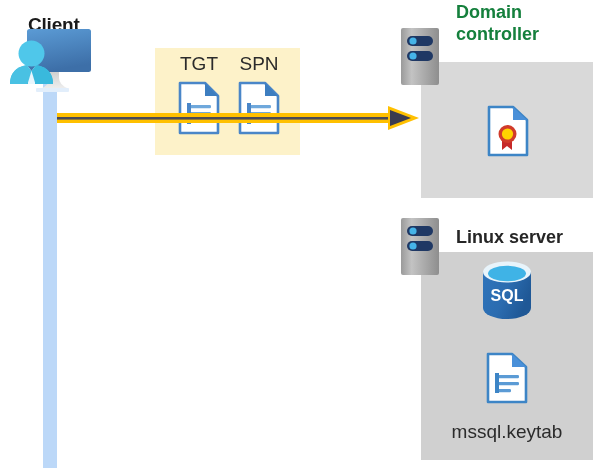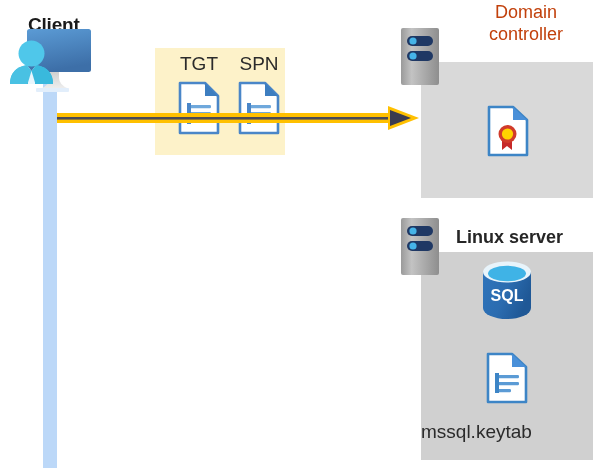--- a/index.html
+++ b/index.html
@@ -21,40 +21,40 @@
     left:28px; top:14px; width:120px;
     font-size:19px; font-weight:bold; color:#1a1a1a;
     letter-spacing:-0.2px;
   }
 
   
   #client-icon{ left:6px; top:26px; width:88px; height:66px; }
 
   
   #token-box{
-    left:155px; top:48px; width:130px; height:107px;
+    left:155px; top:48px; width:145px; height:107px;
     background:#fdf2c9;
   }
   .token-label{
     position:absolute; top:5px; width:60px; text-align:center;
     font-size:19px; color:#2b2b2b; font-family:"Liberation Sans", sans-serif;
   }
   #tgt-label{ left:14px; }
   #spn-label{ left:74px;text-align:center; }
   .token-doc{ position:absolute; top:33px; width:42px; height:54px; }
   #tgt-doc{ left:23px; }
   #spn-doc{ left:83px; }
 
   
   #arrow-flow{ left:57px; top:105px; width:365px; height:26px; }
 
   
   #dc-title{
     left:456px; top:2px; width:140px;
-    font-size:18px; font-weight:normal; color:#c2410c; line-height:1.22;text-align:center;
+    font-size:18px; font-weight:bold; color:#15803d; line-height:1.22;
   }
   #dc-panel{
     left:421px; top:62px; width:172px; height:136px;
     background:#d9d9d9;
   }
   #dc-server-icon{ left:401px; top:28px; width:38px; height:57px; }
   #cert-doc{ left:487px; top:105px; width:42px; height:52px; }
 
   
   #linux-title{
@@ -62,21 +62,21 @@
     font-size:18px; font-weight:bold; color:#262626;
   }
   #linux-panel{
     left:421px; top:252px; width:172px; height:208px;
     background:#d0d0d0;
   }
   #linux-server-icon{ left:401px; top:218px; width:38px; height:57px; }
   #sql-icon{ left:480px; top:261px; width:54px; height:58px; }
   #keytab-doc{ left:486px; top:352px; width:42px; height:52px; }
   #keytab-label{
-    left:421px; top:421px; width:172px; text-align:left;
+    left:421px; top:421px; width:172px; text-align:center;
     font-size:19px; color:#2b2b2b;
   }
 </style>
 </head>
 <body>
 
 <div class="abs" id="client-lifeline"></div>
 
 <div class="abs" id="client-title">Client</div>
 

